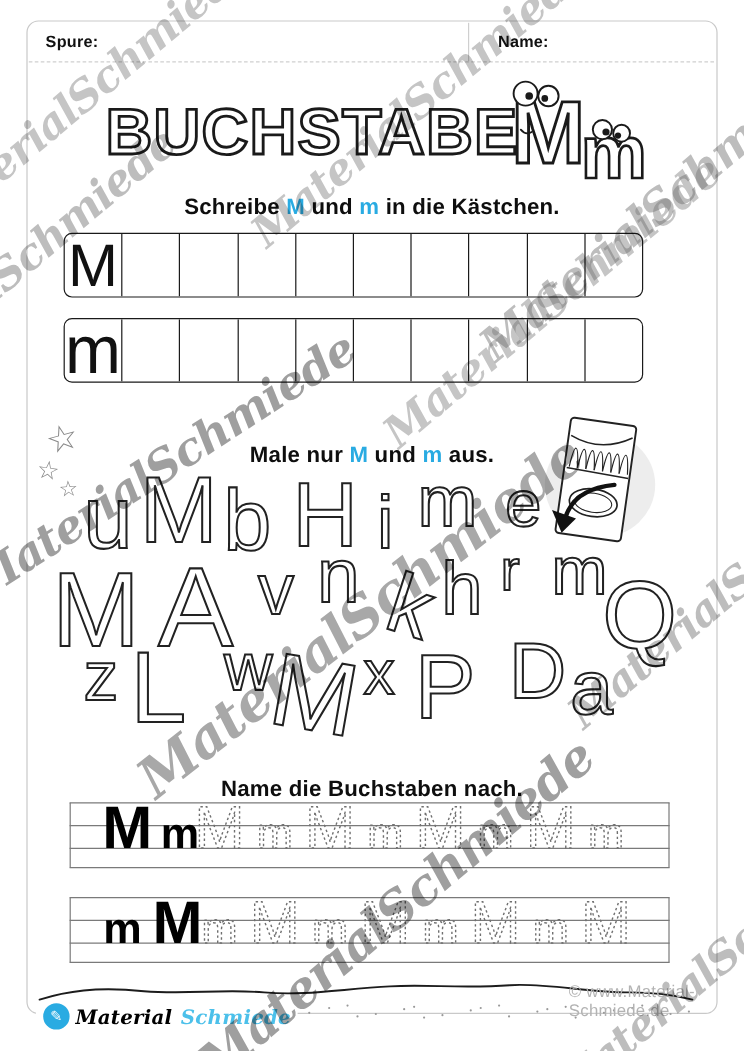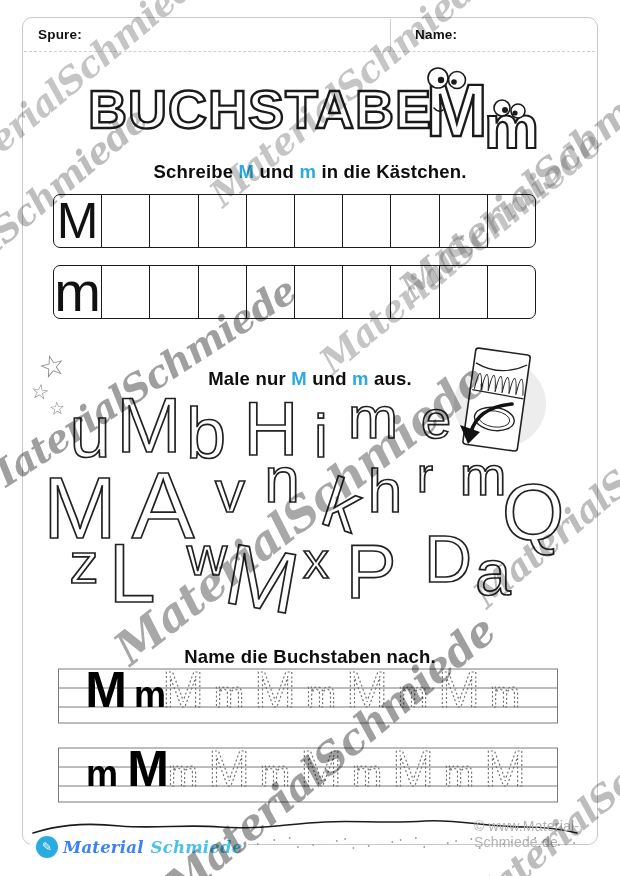--- a/index.html
+++ b/index.html
@@ -44,21 +44,21 @@
   #wm-layer{position:absolute;left:0;top:0;width:620px;height:876px;
     pointer-events:none;mix-blend-mode:multiply;z-index:40}
   .wm{position:absolute;white-space:nowrap;font-family:"DejaVu Serif",serif;
     font-style:italic;font-weight:bold;color:#6e6e6e;letter-spacing:-1px}
   .wm-star{position:absolute;font-style:normal;font-weight:bold;color:#616161;font-family:"DejaVu Sans",sans-serif}
 
   #footer-logo{position:absolute;left:30px;top:836px;display:flex;align-items:center;gap:5px;background:#fff;padding:0 6px;z-index:20}
   #brand-icon{width:22px;height:22px;border-radius:50%;display:flex;align-items:center;justify-content:center;
     color:#fff;font-size:12px}
   .brand-text{font-family:"DejaVu Serif",serif;font-style:italic;font-weight:bold;font-size:16.5px;letter-spacing:.2px}
-  #brand-first{color:#3b82f6}
+  #brand-first{color:#000000}
   #brand-second{color:#4cc0ea;margin-left:2px}
   #copyright{position:absolute;left:474px;top:818px;font-size:14px;color:#b3b3b3;letter-spacing:.2px;z-index:20}
 </style>
 </head>
 <body>
 
 <div class="frame"></div>
 <div class="hdr-divider-v"></div>
 <div class="hdr-divider-h"></div>
 <div id="name-label" class="hdr-label">Spure:</div>

